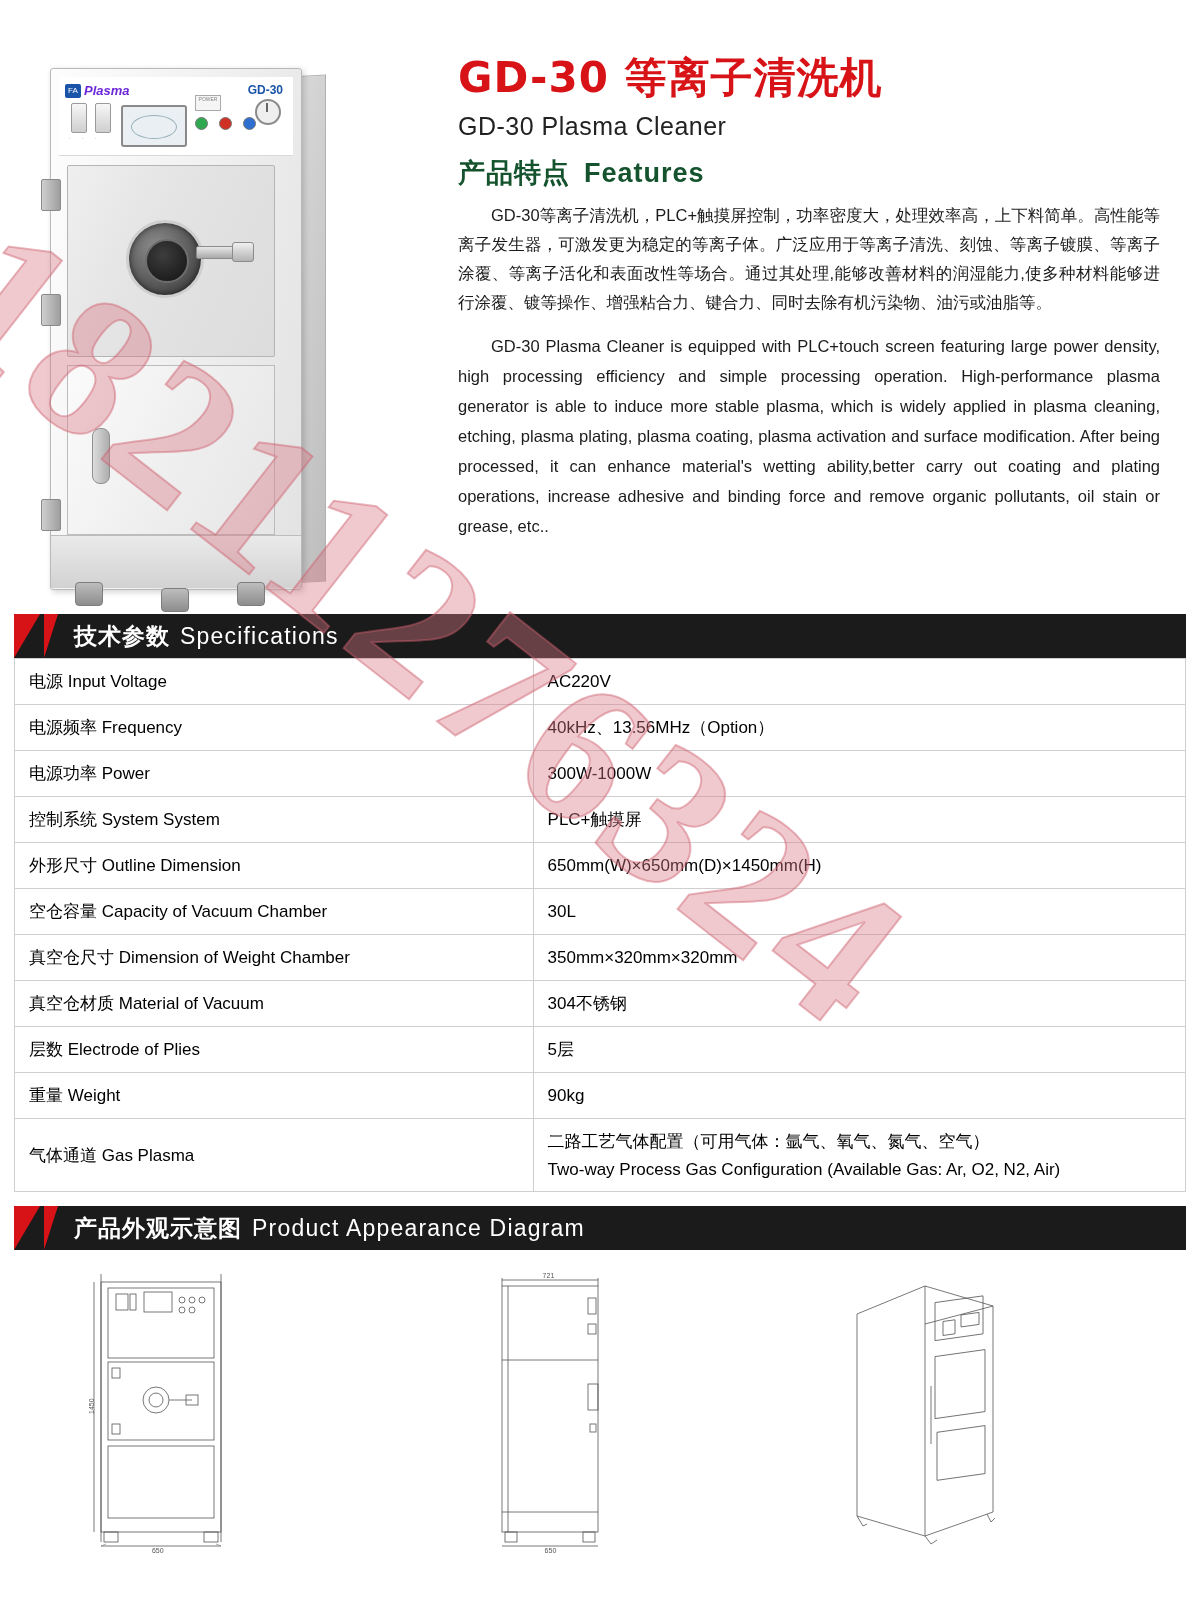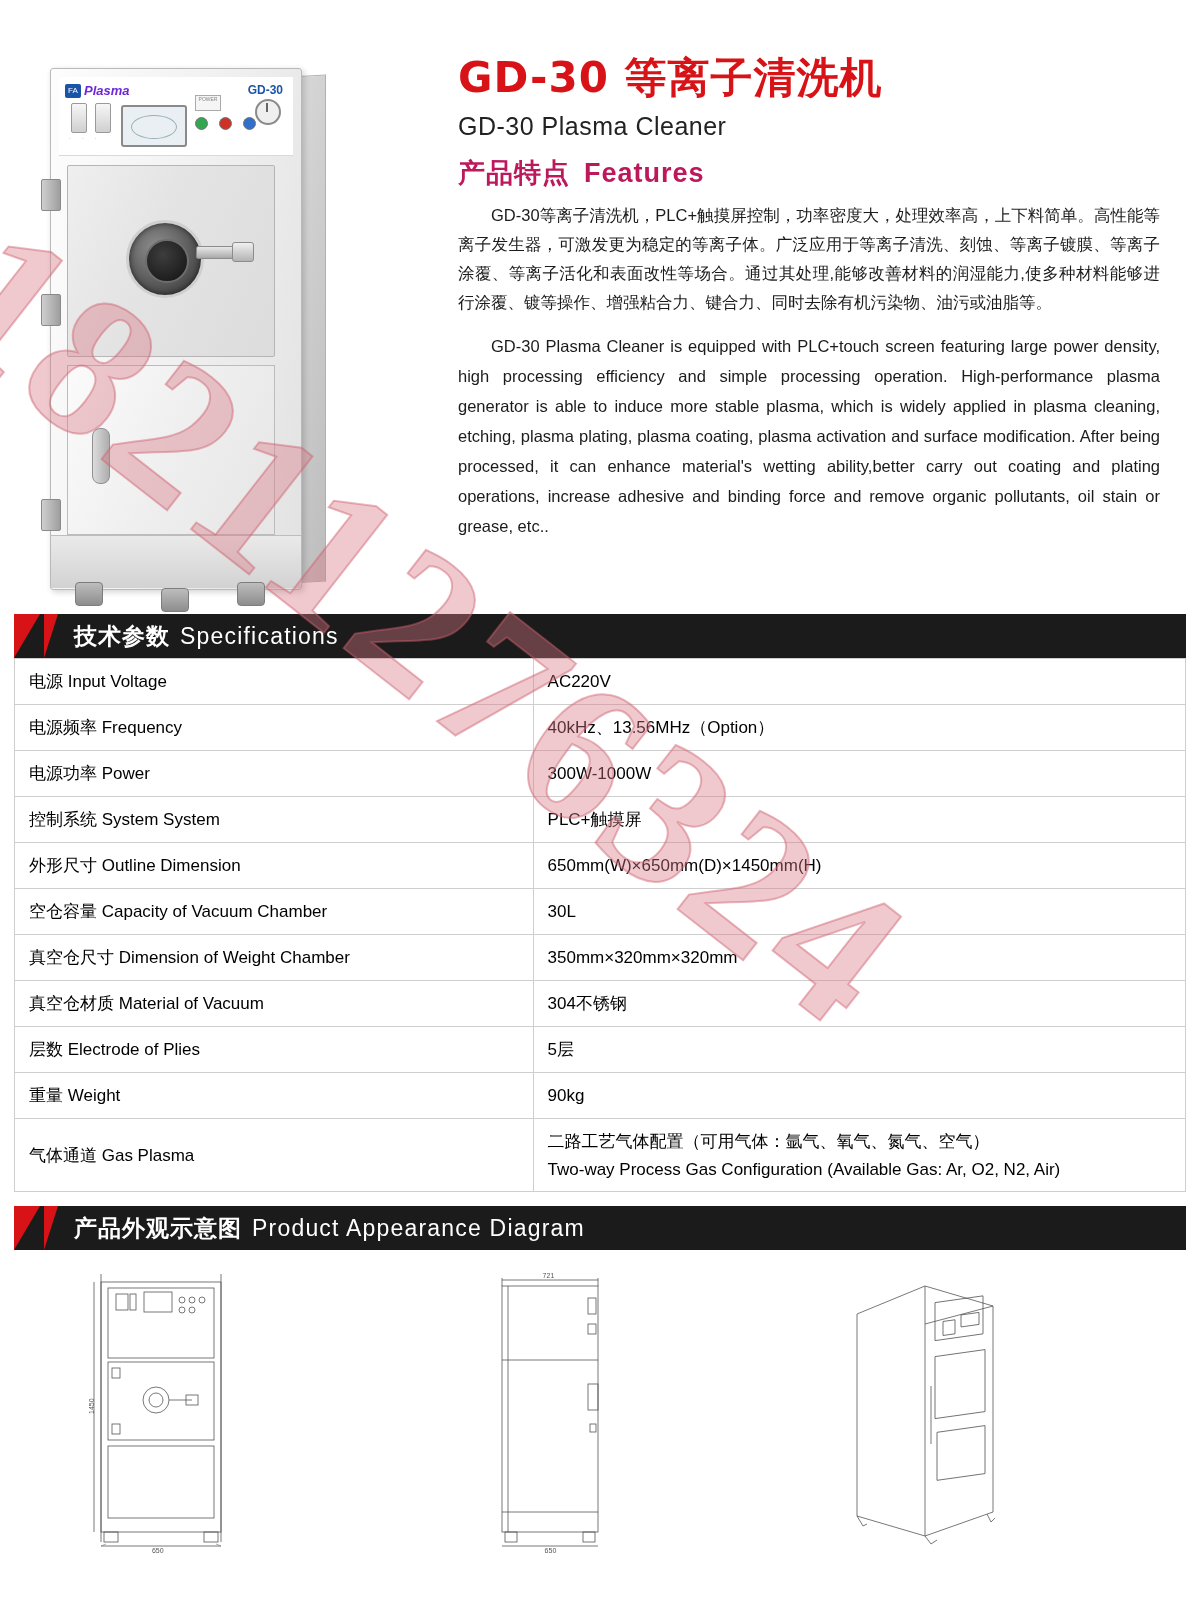--- a/index.html
+++ b/index.html
@@ -296,21 +296,21 @@
   }
   .title-en {
     font-size: 25px;
     color: #222;
     margin-bottom: 14px;
     letter-spacing: 0.5px;
   }
   .features-head {
     font-size: 27px;
     font-weight: bold;
-    color: #be185d;
+    color: #14532d;
     margin-bottom: 10px;
     letter-spacing: 1px;
   }
   .features-head .en { margin-left: 14px; }
   .para {
     font-size: 16.5px;
     line-height: 29px;
     text-align: justify;
     color: #1b1b1b;
     margin: 0 0 14px 0;

